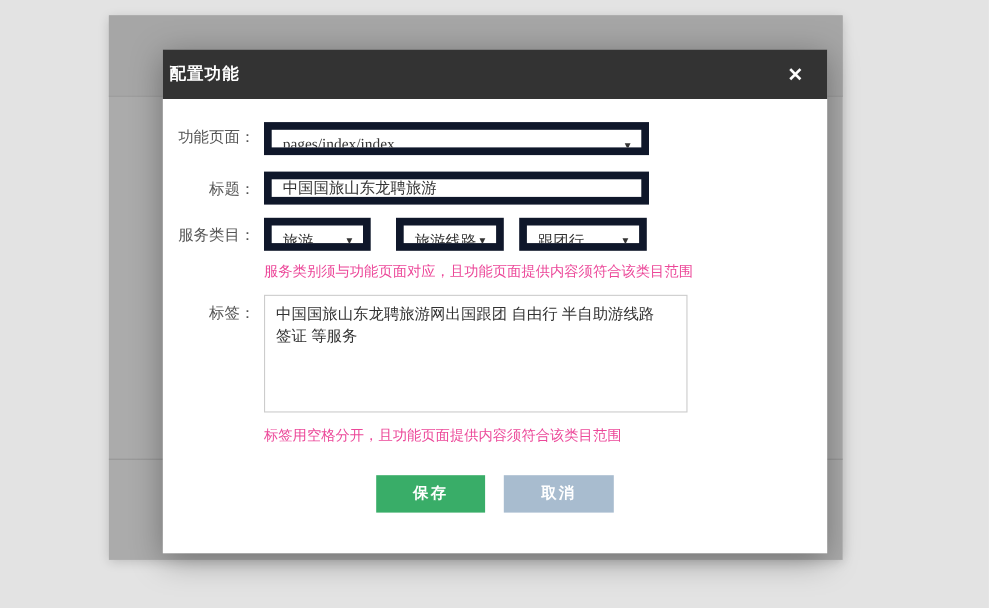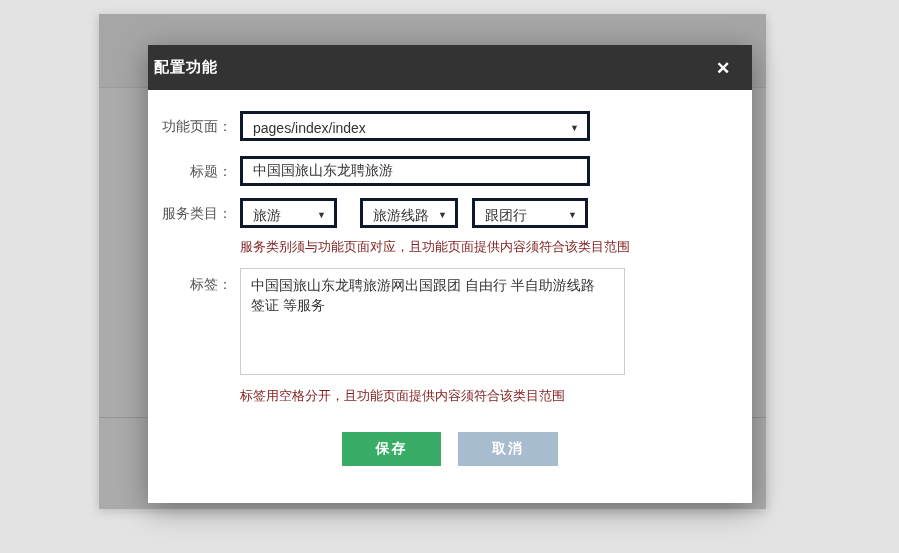--- a/index.html
+++ b/index.html
@@ -45,49 +45,49 @@
   .frow { position:absolute; left:0; right:0; }
   .flabel {
     position:absolute; left:0; top:0; width:84px; height:30px;
     line-height:30px; text-align:right;
     font-size:14px; color:#555555; white-space:nowrap;
   }
   .flabel-top { line-height:20px; top:6px;text-align:right; }
 
   .sel, .txt {
     position:absolute; top:0; height:30px;
-    border:3px solid #0f172a; background:#ffffff;
+    border:7px solid #0f172a; background:#ffffff;
     font-size:14px; color:#333333;
   }
   .sel {
     line-height:28px; padding:0 22px 0 10px; cursor:pointer;
     white-space:nowrap; overflow:hidden;
   }
   .sel .arrow {
     position:absolute; right:8px; top:0; line-height:28px;
     font-size:9px; color:#333333;
   }
   .txt { padding:0 10px; font-family:"Liberation Sans", sans-serif; }
 
-  .row-page   { top:21px;  height:30px; }
+  .row-page   { top:21px;  height:30px;font-family:Liberation Serif, serif; }
   .row-title  { top:66px;  height:30px; }
   .row-cat    { top:108px; height:30px;padding-left:24px; }
   .hint-cat   { top:148px; }
   .row-tags   { top:178px; height:107px; }
   .hint-tags  { top:297px; }
   .row-btns   { top:342px; height:34px; }
 
   .sel-page  { left:92px; width:350px; }
   .inp-title { left:92px; width:350px; }
   .sel-cat1  { left:92px;  width:97px; }
   .sel-cat2  { left:212px; width:98px; }
   .sel-cat3  { left:324px; width:116px; }
 
   .hint {
-    position:absolute; left:92px; font-size:13px; color:#7f1d1d;
+    position:absolute; left:92px; font-size:13px; color:#ec4899;
     white-space:nowrap;
   }
 
   .tags-area {
     position:absolute; left:92px; top:0; width:385px; height:107px;
     border:1px solid #cccccc; resize:none;
     font-family:"Liberation Sans", sans-serif;
     font-size:14px; line-height:20px; color:#333333;
     padding:6px 10px; outline:none;
   }

